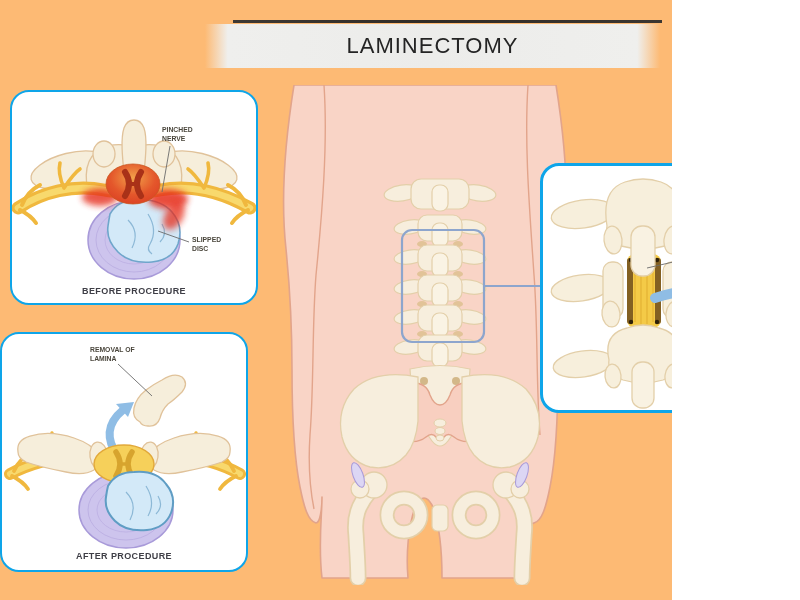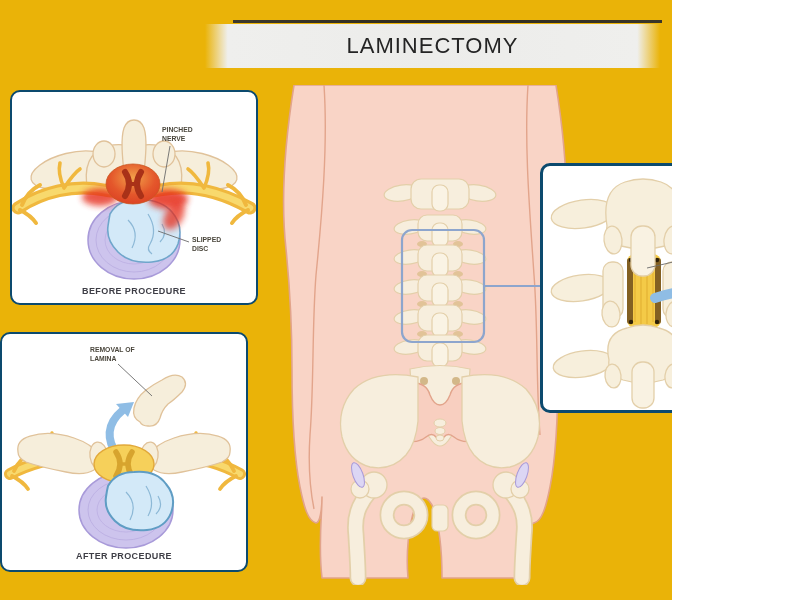--- a/index.html
+++ b/index.html
@@ -1,26 +1,26 @@
 <!DOCTYPE html>
 <html><head>
 <meta charset="utf-8">
 <style>
   html,body{margin:0;padding:0;background:#ffffff;}
-  .stage{position:relative;width:672px;height:600px;background:#eab308;overflow:hidden;
+  .stage{position:relative;width:672px;height:600px;background:#fdba74;overflow:hidden;
          font-family:"Liberation Sans",sans-serif;}
   
   .banner{position:absolute;left:205px;top:24px;width:455px;height:44px;
           background:linear-gradient(90deg,rgba(240,240,238,0) 0%,#efefed 5%,#ececea 50%,#efefed 95%,rgba(240,240,238,0) 100%);
           display:flex;align-items:center;justify-content:center;}
   .banner-topline{position:absolute;top:-4px;left:28px;right:-2px;height:3px;
           background:linear-gradient(90deg,#2e2e2e,#1f1f1f 45%,#2b2b2b);opacity:.92;}
   .banner-title{font-size:22px;letter-spacing:1px;color:#242424;}
   
-  .panel{position:absolute;background:#ffffff;border:2px solid #0c4a6e;border-radius:10px;box-sizing:border-box;}
+  .panel{position:absolute;background:#ffffff;border:2px solid #0ea5e9;border-radius:19px;box-sizing:border-box;}
   .panel svg{position:absolute;left:0;top:0;width:100%;height:100%;}
   #panel-before{left:10px;top:90px;width:248px;height:215px;}
   #panel-after{left:0;top:332px;width:248px;height:240px;}
   #panel-detail{left:540px;top:163px;width:255px;height:250px;border-width:3px;z-index:3;}
   #body-figure{position:absolute;left:258px;top:85px;width:330px;height:500px;z-index:1;}
   .lbl{font-family:"Liberation Sans",sans-serif;font-weight:bold;font-size:6.8px;fill:#4a463c;}
   .cap{font-family:"Liberation Sans",sans-serif;font-weight:bold;font-size:9px;letter-spacing:.4px;fill:#3e3e46;}
   .leader{stroke:#6b6b6b;stroke-width:.9;fill:none;}
 </style>
 </head>

